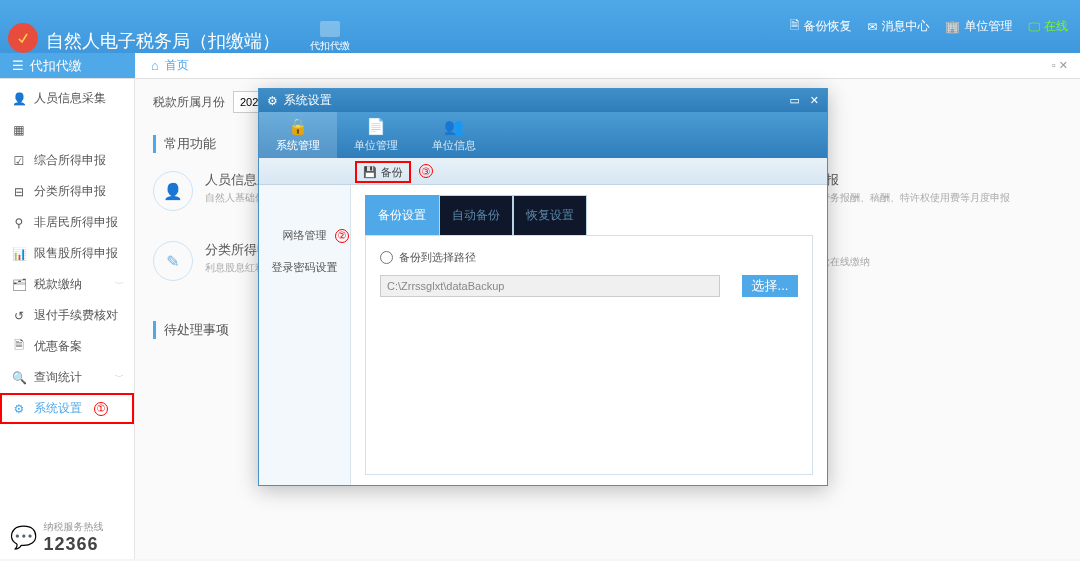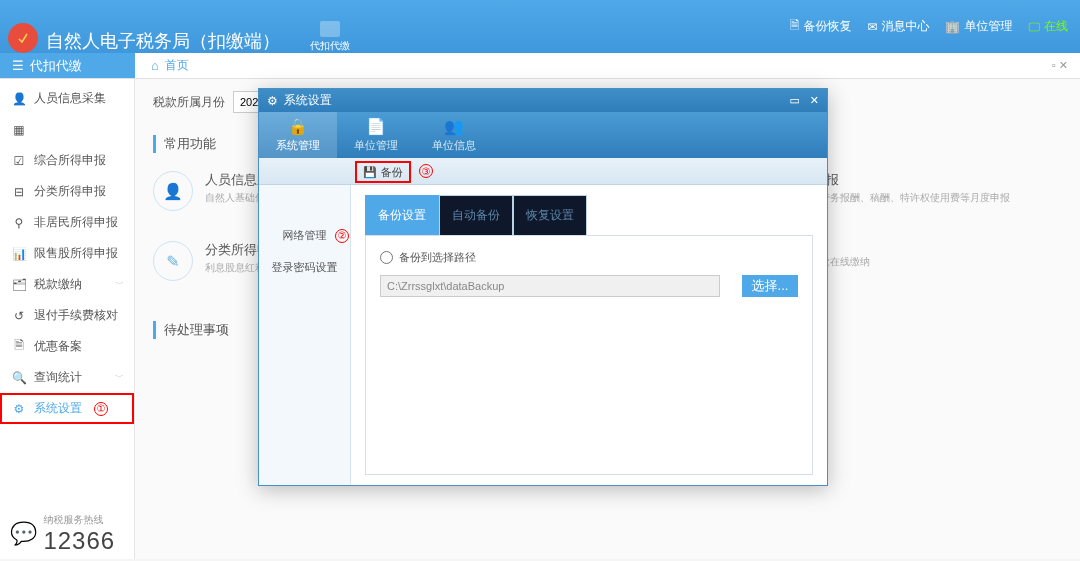--- a/index.html
+++ b/index.html
@@ -37,21 +37,21 @@
 .section-title { font-size: 13px; color: #555; margin-top: 22px; padding-left: 8px; border-left: 3px solid #4fa8e8; }
 
 .cards { display: flex; gap: 200px; margin-top: 18px; }
 .card { display: flex; gap: 12px; }
 .card .icon-circle { width: 40px; height: 40px; border: 1.5px solid #cde3f5; border-radius: 50%; display: flex; align-items: center; justify-content: center; color: #6ab0e6; }
 .card .texts .t1 { font-size: 13px; color: #555; }
 .card .texts .t2 { font-size: 10px; color: #aaa; margin-top: 2px; }
 
 .footer-hotline { position: absolute; left: 10px; bottom: 6px; display: flex; align-items: center; gap: 6px; }
 .footer-hotline .label { font-size: 10px; color: #999; }
-.footer-hotline .num { font-size: 24px; font-weight: normal; color: #444; letter-spacing: 1px; }
+.footer-hotline .num { font-size: 18px; font-weight: bold; color: #444; letter-spacing: 1px; }
 .footer-hotline .bubble { font-size: 22px; color: #555; }
 
 
 .modal-backdrop { position: absolute; top: 88px; left: 258px; width: 570px; height: 398px; background: white; border: 1px solid #4791c7; box-shadow: 0 4px 20px rgba(0,0,0,0.25); z-index: 50; display:flex; flex-direction:column; }
 .modal-title { height: 24px; background: linear-gradient(to bottom,#3f8ec7,#2f7ebb); color: white; display: flex; align-items: center; padding: 0 8px; font-size: 12px; gap: 6px; }
 .modal-title .right { margin-left: auto; display: flex; gap: 10px; font-size: 11px; }
 .modal-tabs { height: 48px; background: linear-gradient(to bottom,#4b9bd4,#2f7ebb); display: flex; }
 .modal-tab { width: 78px; display: flex; flex-direction: column; align-items: center; justify-content: center; color: #d6e9f7; font-size: 11px; cursor: pointer; gap: 2px; }
 .modal-tab.active { background: rgba(255,255,255,0.18); color: white; }
 .modal-tab .ticon { font-size: 16px; }

